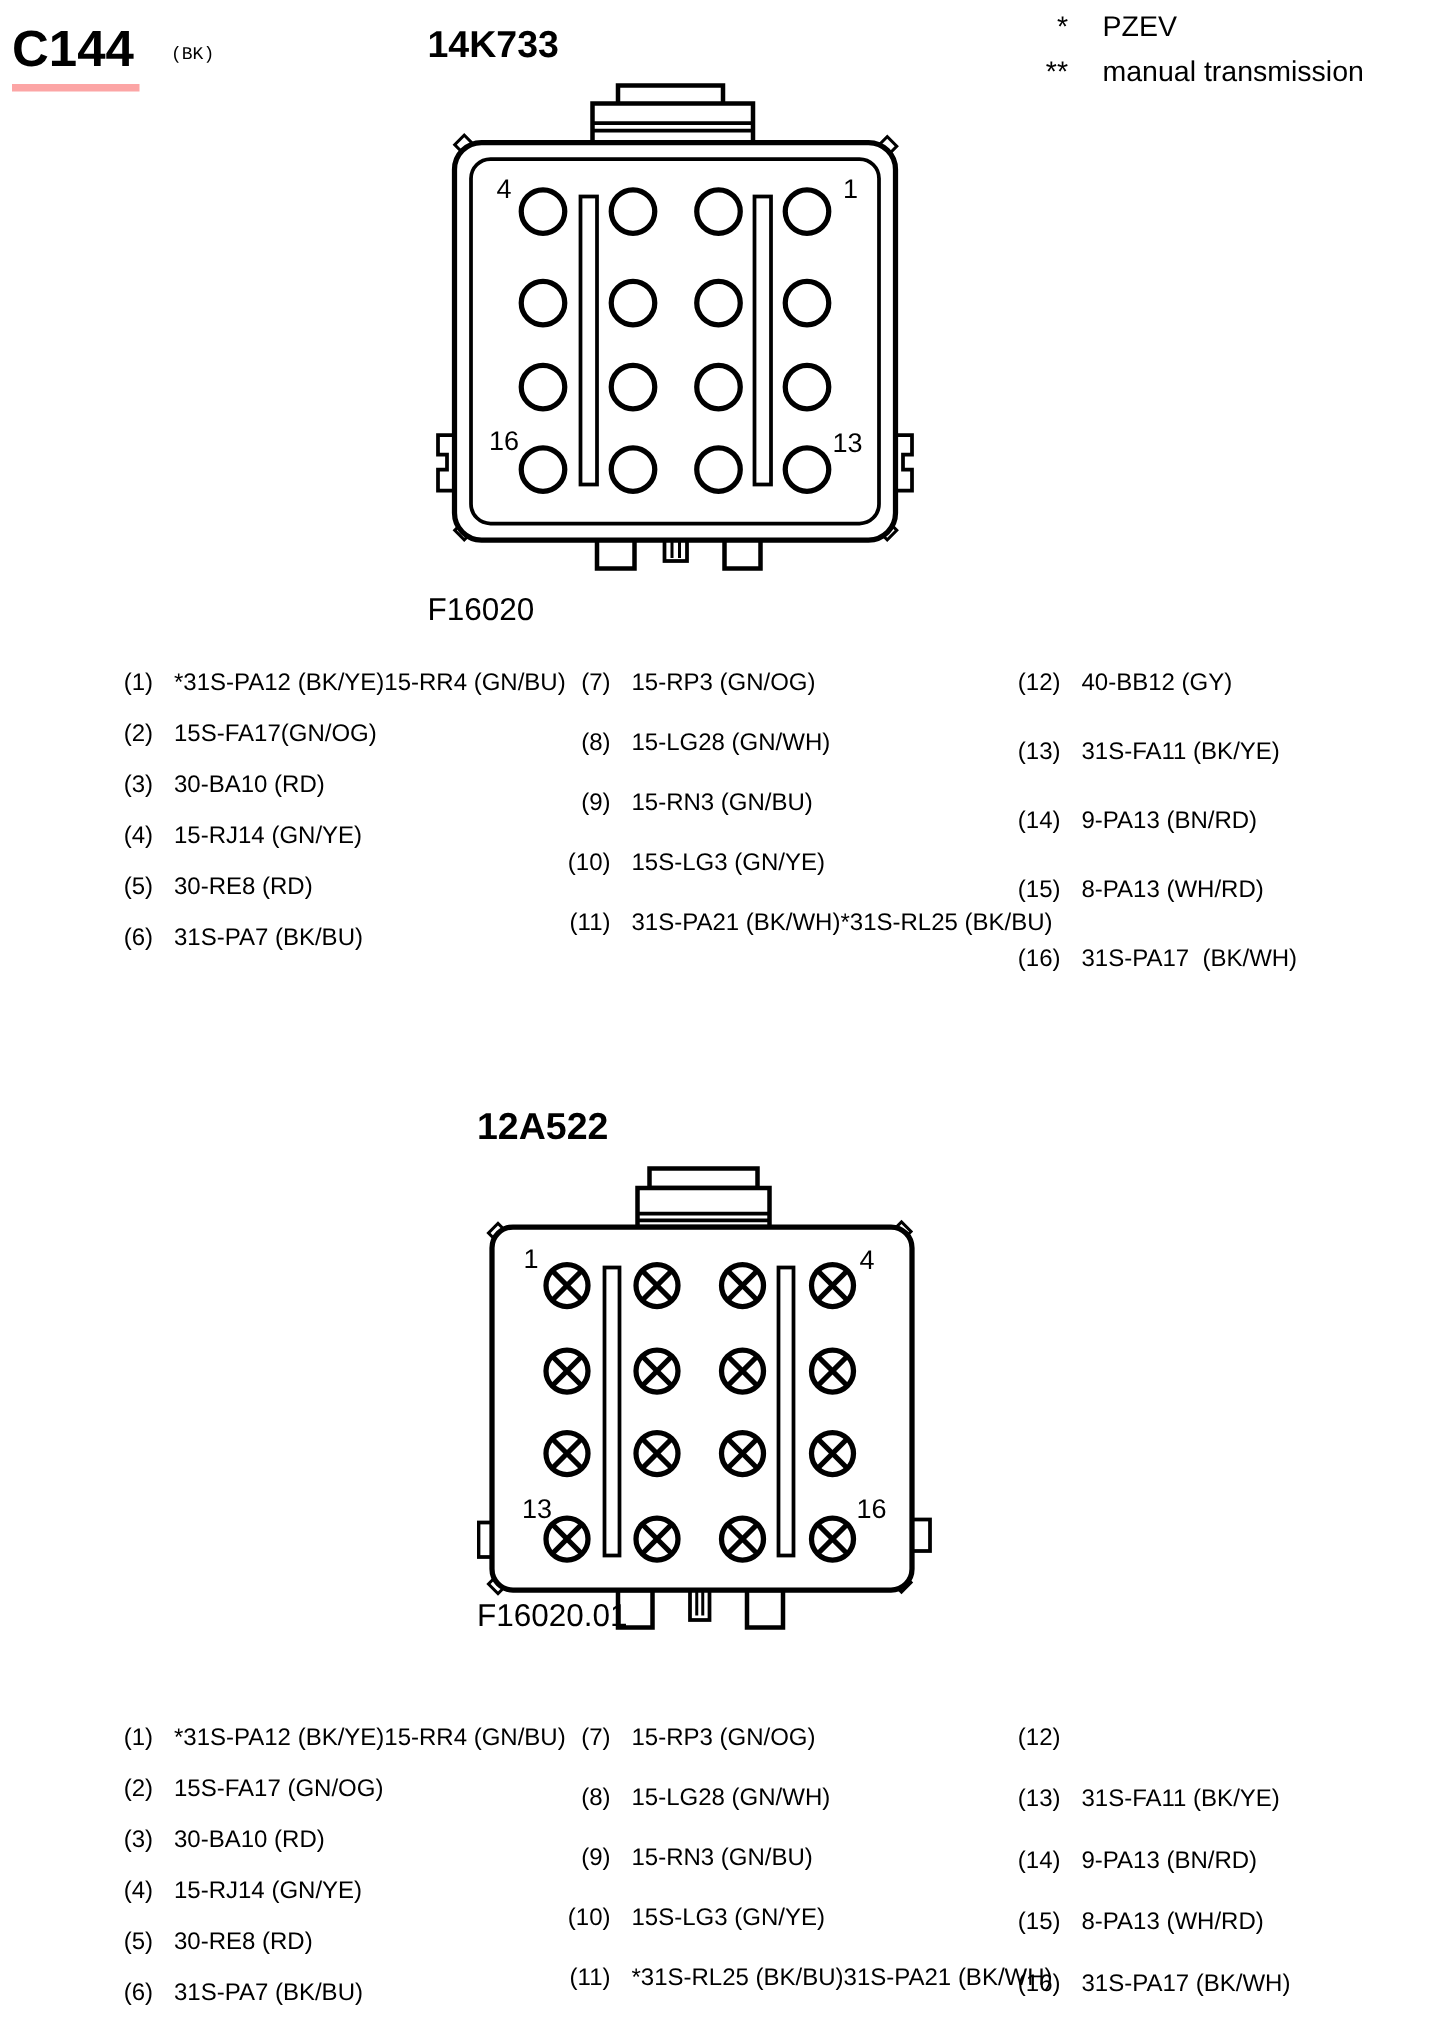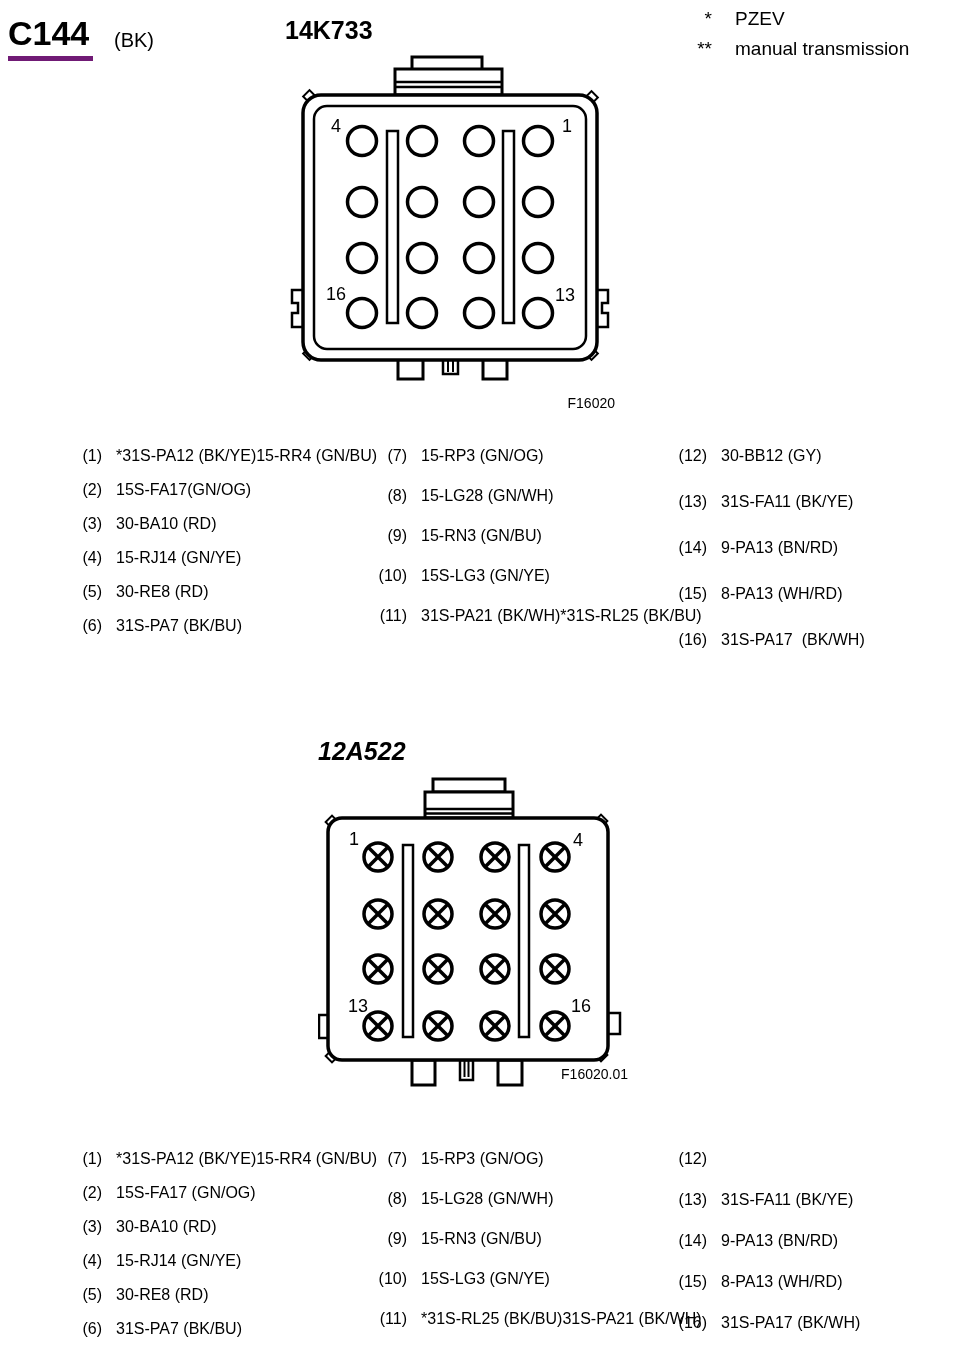--- a/index.html
+++ b/index.html
@@ -4,31 +4,31 @@
 <style>
   html,body{margin:0;padding:0;}
   body{
     width:959px;height:1362px;position:relative;overflow:hidden;
     background:#ffffff;color:#000000;
     font-family:"Liberation Sans","DejaVu Sans",sans-serif;
   }
   .abs{position:absolute;}
   
   #connector-id{left:8px;top:16px;font-size:34px;font-weight:bold;line-height:1;
-    display:inline-block;border-bottom:5px solid #701a75;padding:0 4px 6px 0;}
-  #connector-note{left:114px;top:29px;font-size:20px;}
+    display:inline-block;border-bottom:5px solid #fca5a5;padding:0 4px 6px 0;}
+  #connector-note{left:114px;top:29px;font-size:12px;font-family:Liberation Mono, monospace;}
   #legend{left:660px;top:4px;font-size:19px;}
   .legend-row{display:flex;height:30px;align-items:center;}
   .legend-sym{width:52px;text-align:right;flex:none;}
   .legend-label{margin-left:23px;white-space:pre;}
   
   .part-title{font-size:25px;font-weight:bold;text-align:left;}
   #title1{left:285px;top:16px;width:330px;}
-  #title2{left:318px;top:737px;width:310px;font-style:italic;}
-  .fig-caption{font-size:14px;text-align:right;}
+  #title2{left:318px;top:737px;width:310px;}
+  .fig-caption{font-size:21px;text-align:left;}
   #caption1{left:285px;top:395px;width:330px;}
   #caption2{left:318px;top:1066px;width:310px;}
   
   #conn1-svg{left:285px;top:55px;}
   #conn2-svg{left:318px;top:775px;}
   svg .pinlabel{font-size:18px;fill:#000;stroke:none;text-anchor:middle;}
   
   .pin-col{position:absolute;display:flex;flex-direction:column;font-size:16px;line-height:21px;}
   #list1-col1{left:50px;top:445px;gap:13px;}
   #list1-col2{left:355px;top:445px;gap:19px;}
@@ -200,21 +200,21 @@
           <span class="wire-line">31S-PA21 (BK/WH)</span>
           <span class="wire-line">*31S-RL25 (BK/BU)</span>
         </span>
     </div>
   </div>
 
   <div class="pin-col" id="list1-col3">
     <div class="pin-item">
       <span class="pin-num">(12)</span>
       <span class="pin-wires">
-          <span class="wire-line">30-BB12 (GY)</span>
+          <span class="wire-line">40-BB12 (GY)</span>
         </span>
     </div>
     <div class="pin-item">
       <span class="pin-num">(13)</span>
       <span class="pin-wires">
           <span class="wire-line">31S-FA11 (BK/YE)</span>
         </span>
     </div>
     <div class="pin-item">
       <span class="pin-num">(14)</span>

